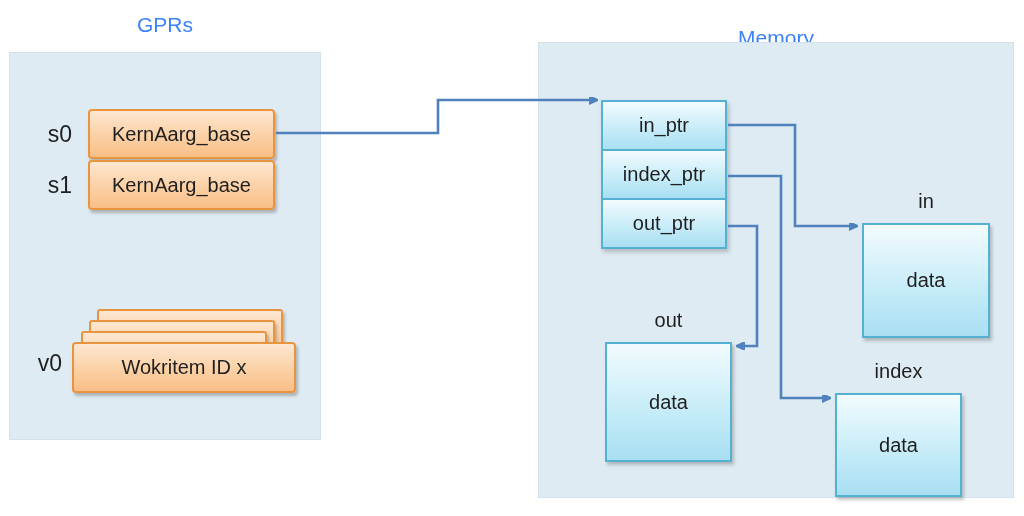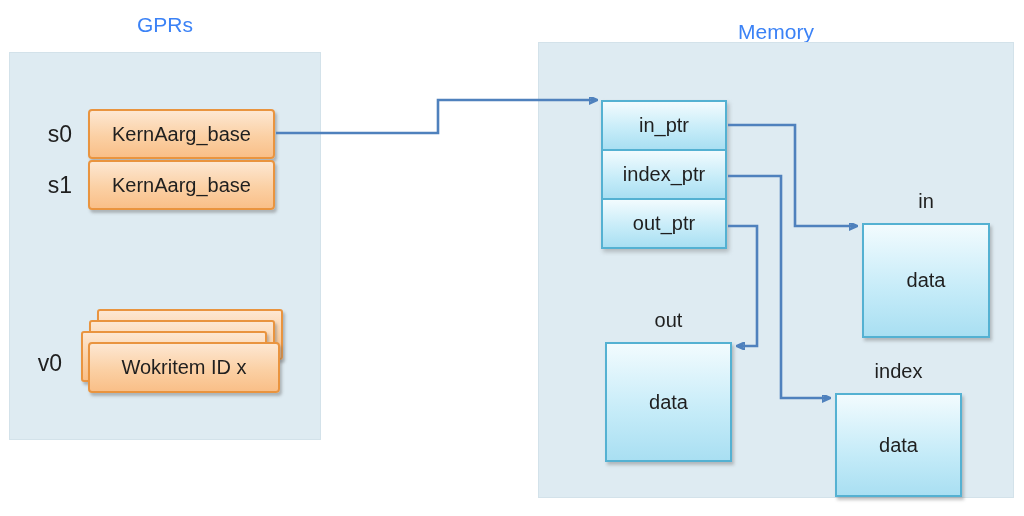--- a/index.html
+++ b/index.html
@@ -101,23 +101,23 @@
   <div class="abs orange-box" style="left:88px; top:109px; width:187px; height:50px;">KernAarg_base</div>
 
   <div class="abs reg-label" style="left:40px; top:172px; width:40px;">s1</div>
   <div class="abs orange-box" style="left:88px; top:160px; width:187px; height:50px;">KernAarg_base</div>
 
   <div class="abs reg-label" style="left:30px; top:350px; width:40px;">v0</div>
 
   <div class="abs orange-card" style="left:97px; top:309px; width:186px; height:51px;"></div>
   <div class="abs orange-card" style="left:89px; top:320px; width:186px; height:51px;"></div>
   <div class="abs orange-card" style="left:81px; top:331px; width:186px; height:51px;"></div>
-  <div class="abs orange-box" style="left:88px; top:342px; width:192px; height:51px;">Wokritem ID x</div>
+  <div class="abs orange-box" style="left:72px; top:342px; width:224px; height:51px;">Wokritem ID x</div>
 
-  <div class="abs title" style="left:538px; top:20px; width:476px;">Memory</div>
+  <div class="abs title" style="left:538px; top:26px; width:476px;">Memory</div>
 
   <div class="abs panel" style="left:538px; top:42px; width:476px; height:456px;"></div>
 
 
   <div class="abs box-label" style="left:862px; top:190px; width:128px;">in</div>
 
   <div class="abs" style="left:601px; top:100px; filter: drop-shadow(2px 3px 2px rgba(110,110,110,0.4));">
     <div class="cyan-box kernarg-row">in_ptr</div>
     <div class="cyan-box kernarg-row">index_ptr</div>
     <div class="cyan-box kernarg-row">out_ptr</div>

